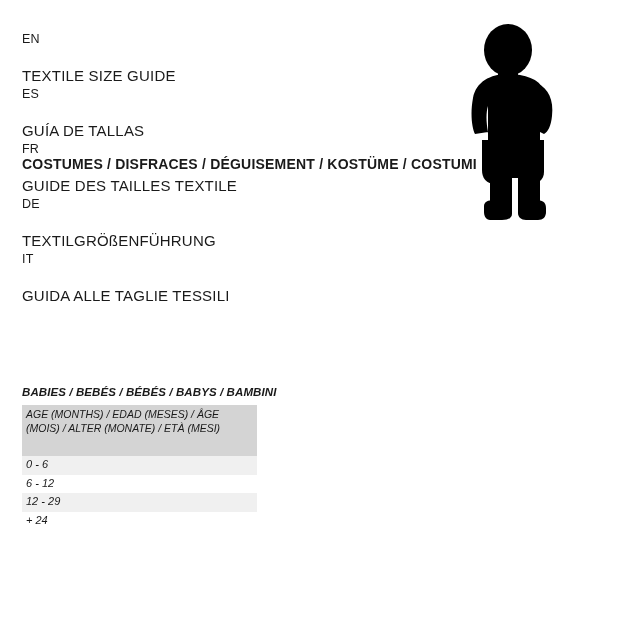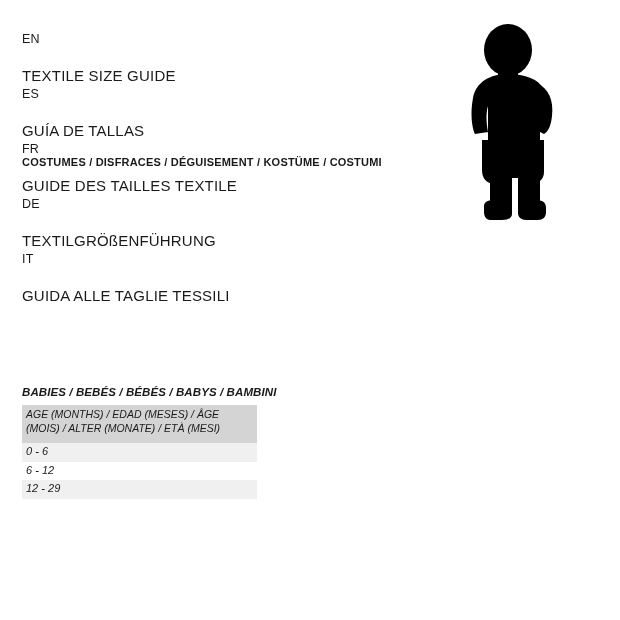--- a/index.html
+++ b/index.html
@@ -43,21 +43,21 @@
   }
   .lang-title {
     font-size: 15px;
     white-space: nowrap;
   }
 
   .costumes-line {
     position: absolute;
     left: 22px;
     top: 156px;
-    font-size: 11px;
+    font-size: 14px;
     font-weight: bold;
     letter-spacing: 0.2px;
     white-space: nowrap;
   }
 
   
   .figure-wrap {
     position: absolute;
     left: 452px;
     top: 22px;
@@ -92,21 +92,21 @@
     font-size: 11px;
     padding: 2px 4px 3px 4px;
     line-height: 13.5px;
     vertical-align: top;
   }
   tr.head-row td {
     background: #d4d4d4;
     font-size: 10.5px;
     line-height: 13.5px;
     padding-top: 3px;
-    padding-bottom: 8px;
+    padding-bottom: 21px;
   }
   tr.row-odd td {
     background: #f0f0f0;
   }
   tr.row-even td {
     background: #ffffff;
   }
 </style>
 </head>
 <body>
@@ -188,17 +188,20 @@
         </tr>
         <tr class="row-odd">
           <td>0 - 6</td>
         </tr>
         <tr class="row-even">
           <td>6 - 12</td>
         </tr>
         <tr class="row-odd">
           <td>12 - 29</td>
         </tr>
+        <tr class="row-even">
+          <td>+ 24</td>
+        </tr>
       </tbody>
     </table>
   </div>
 
 </div>
 
 </body></html>

